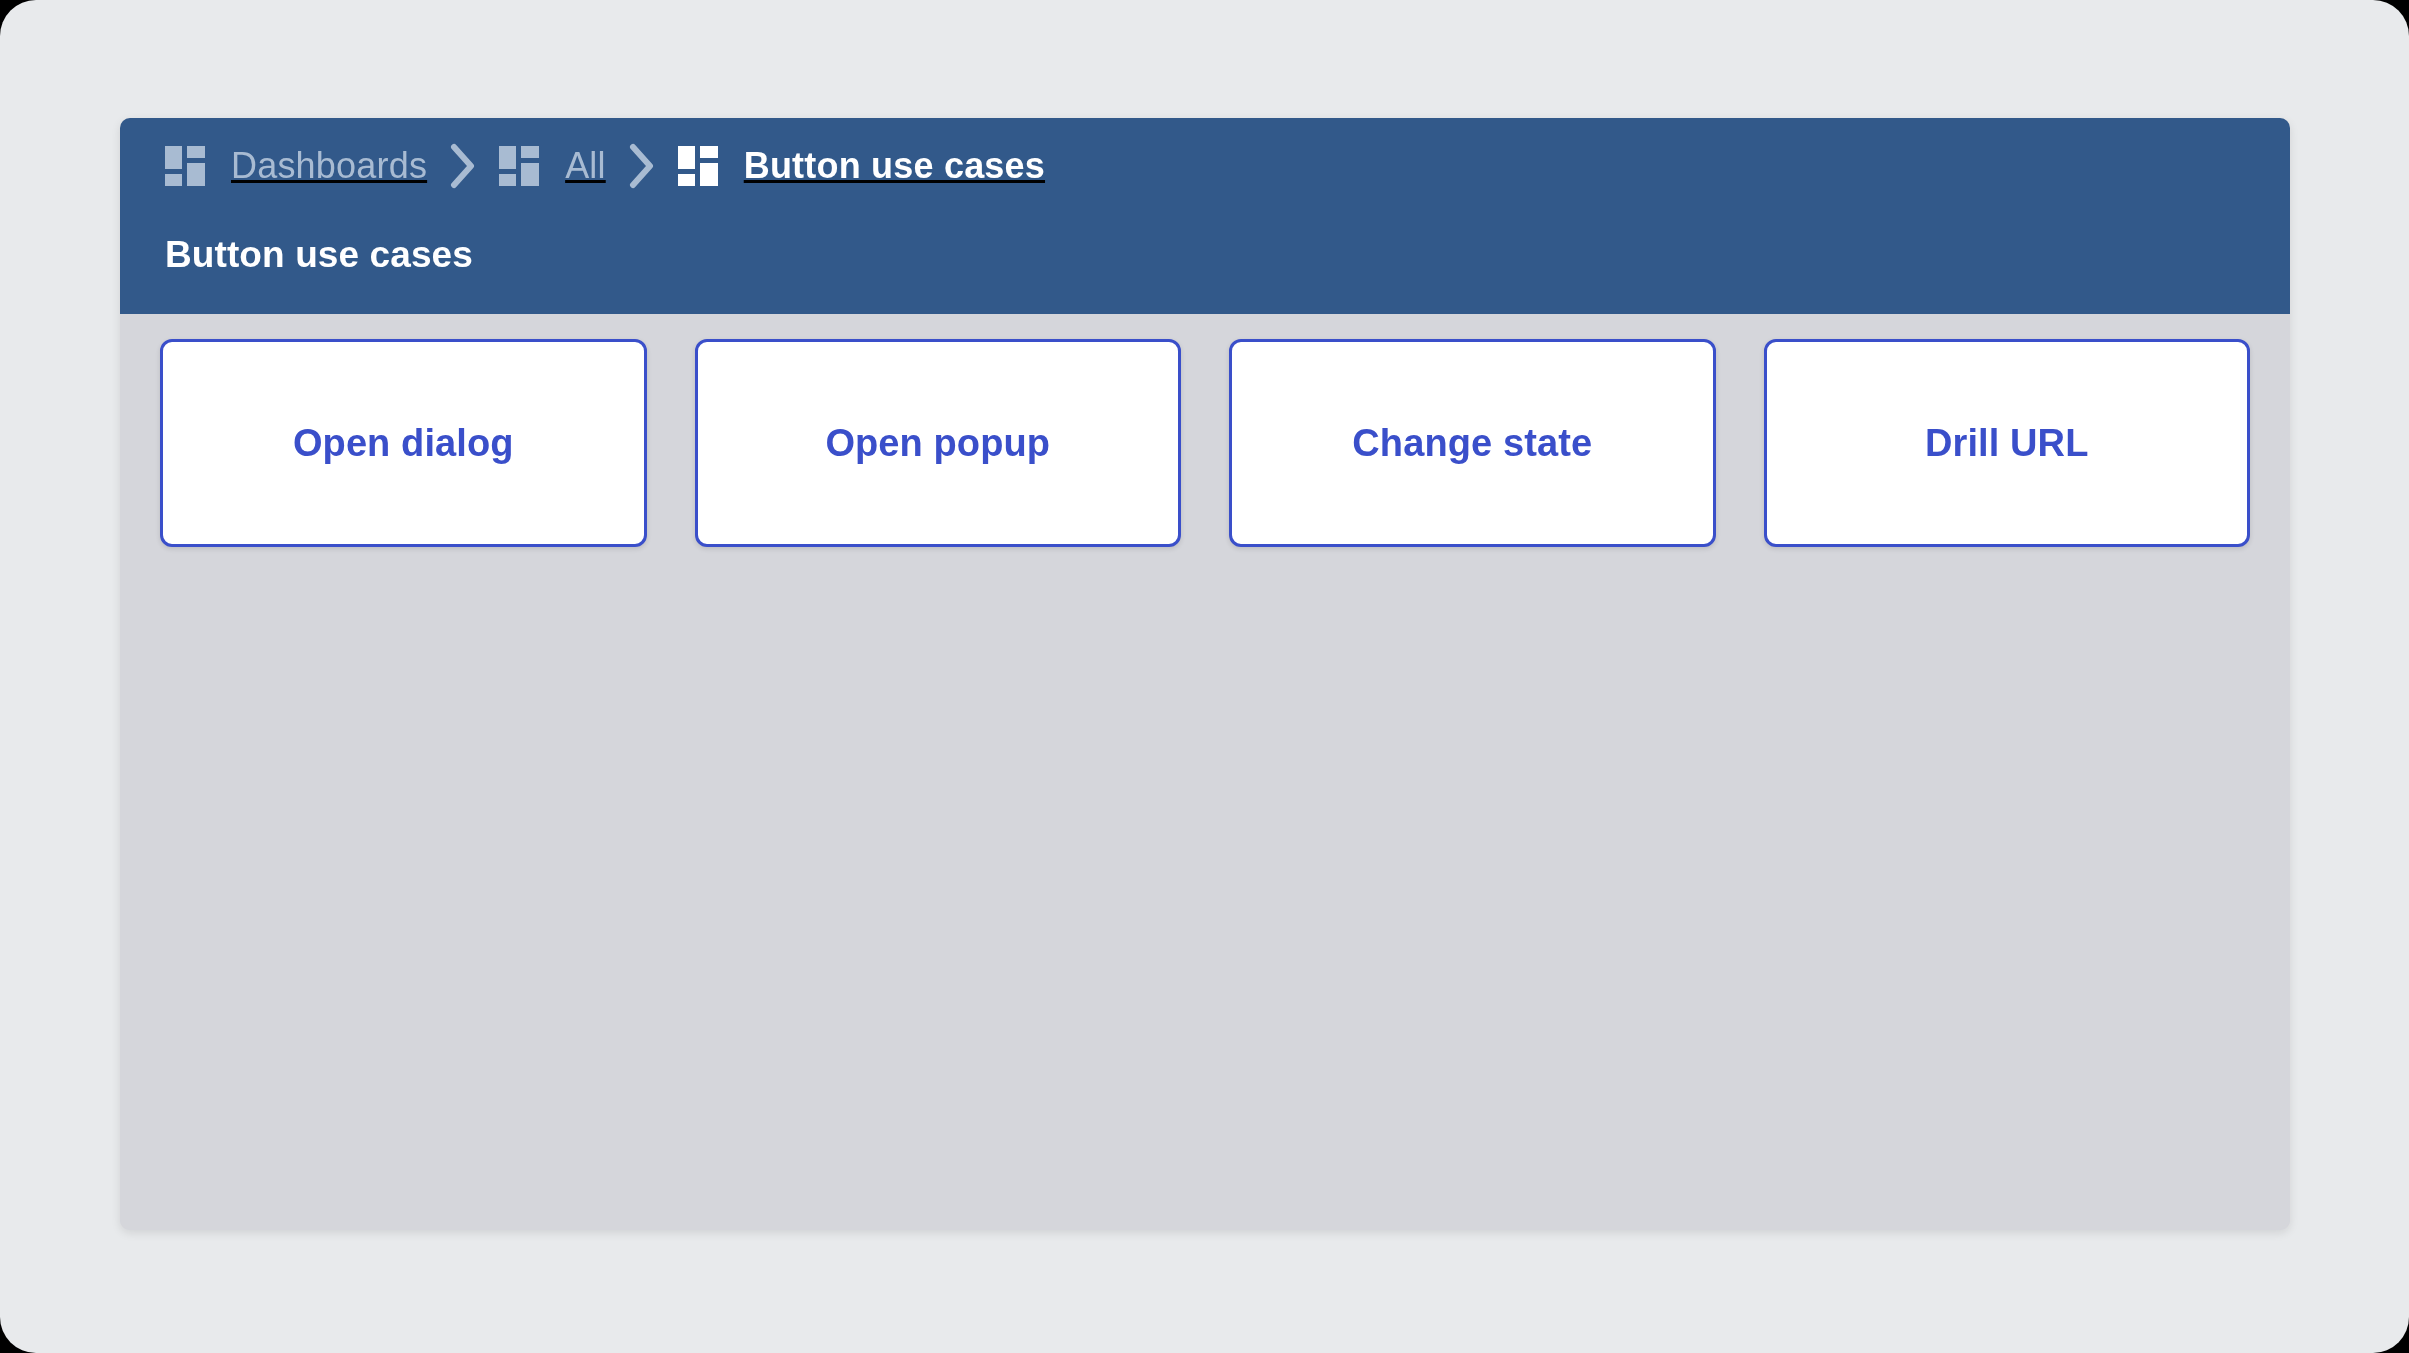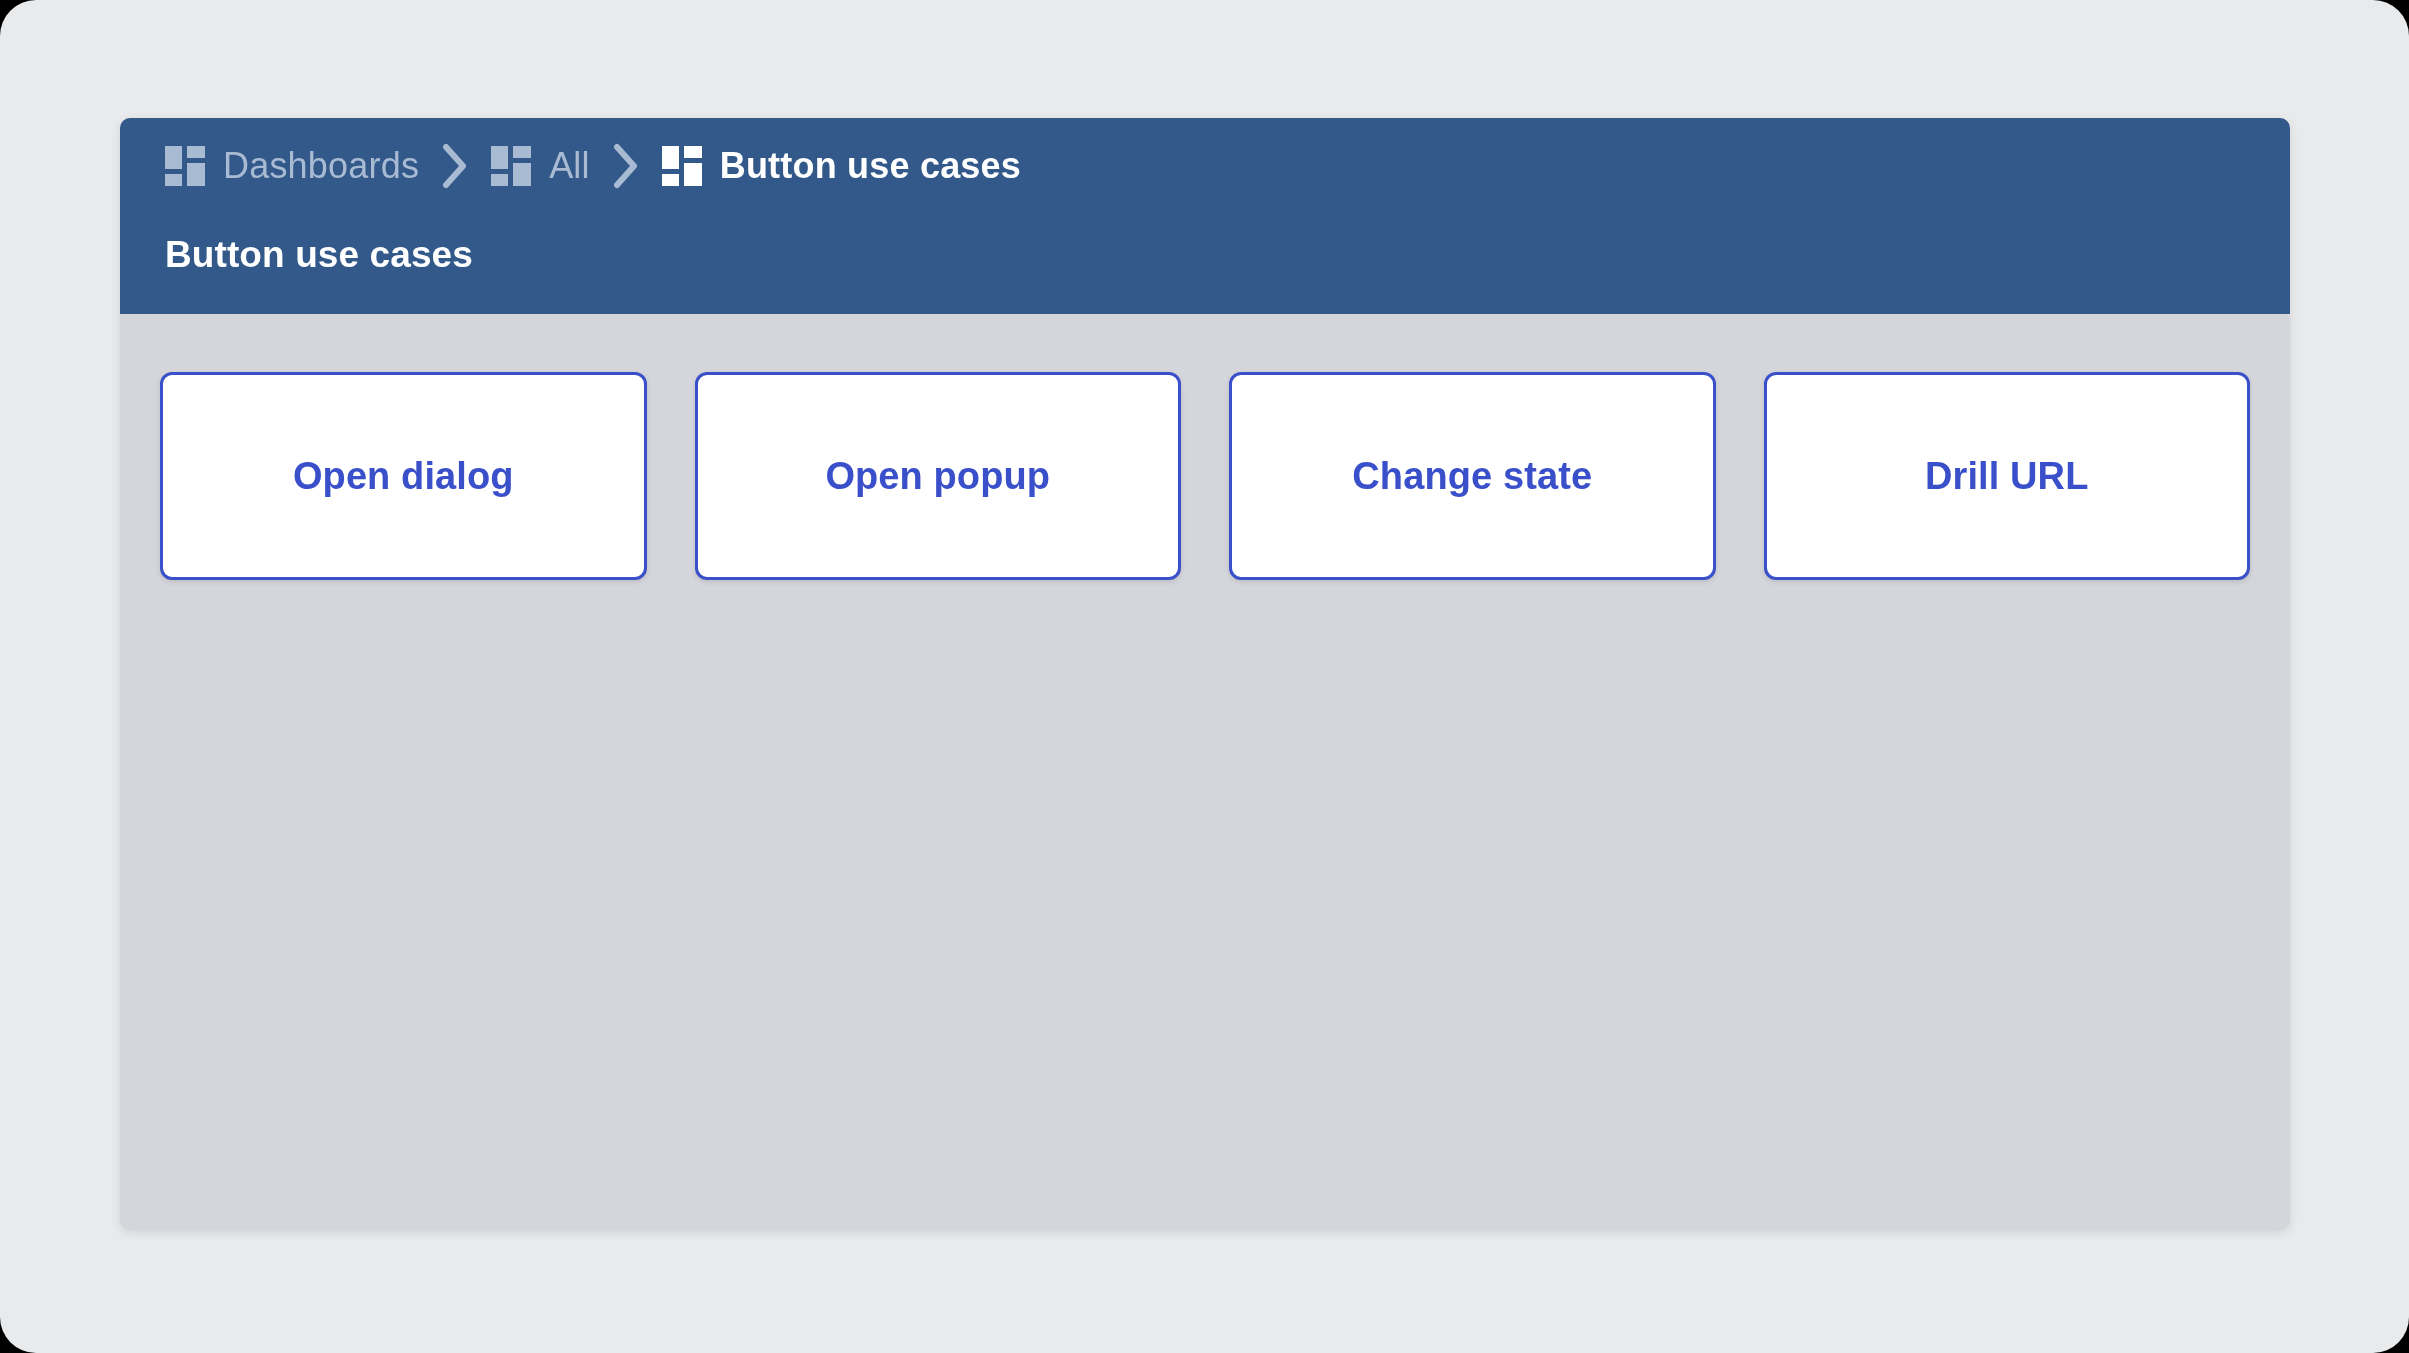--- a/index.html
+++ b/index.html
@@ -50,22 +50,23 @@
   .breadcrumb {
     display: flex;
     align-items: center;
     height: 96px;
     padding: 0 0 0 45px;
   }
 
   .crumb {
     display: flex;
     align-items: center;
-    gap: 18px;
+    gap: 26px;
     cursor: pointer;
+    text-decoration: underline;
   }
 
   .crumb-label {
     font-size: 36px;
     letter-spacing: 0.2px;
     color: #a8bbd2;
     white-space: nowrap;
   }
   .crumb.is-active .crumb-label {
     color: #ffffff;
@@ -110,21 +111,21 @@
     font-size: 37px;
     font-weight: bold;
     letter-spacing: 0.1px;
   }
 
   
   .card-body {
     flex: 1 1 auto;
     position: relative;
     background: #d5d6db;
-    padding: 58px 40px;
+    padding: 25px 40px;
   }
 
   .button-row {
     display: flex;
     gap: 48px;
   }
 
   .use-case-button {
     flex: 1 1 0;
     height: 208px;

